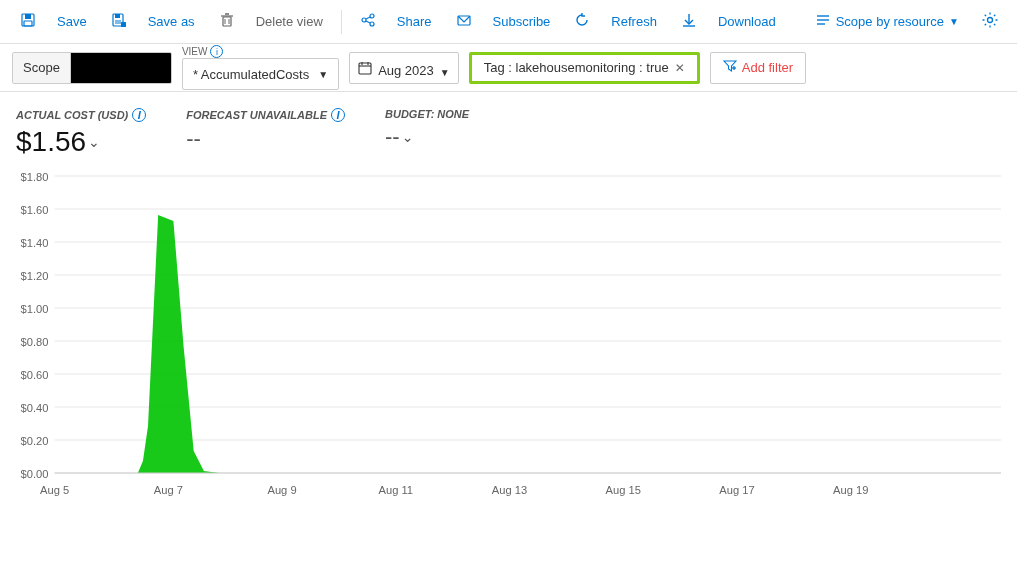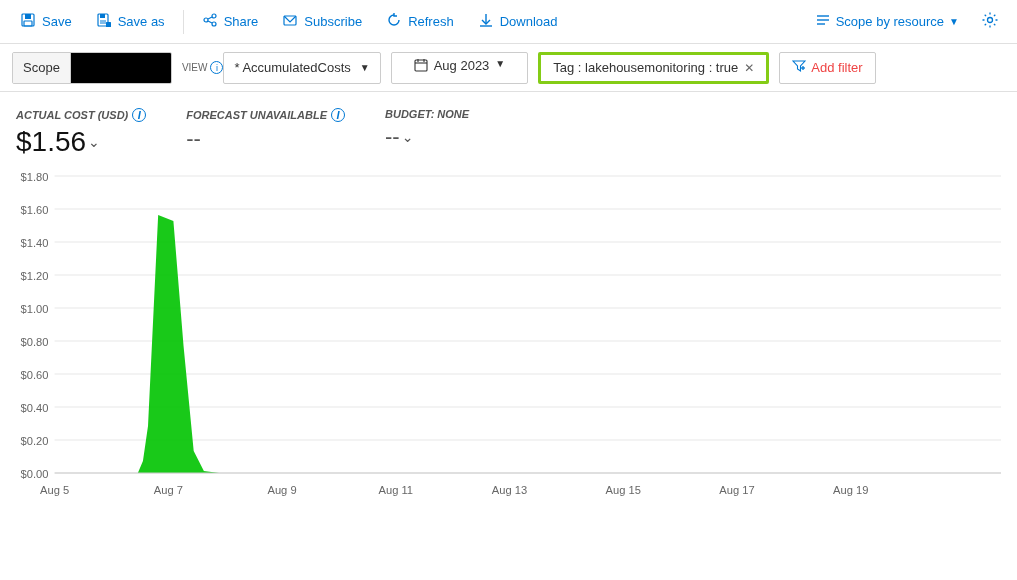--- a/index.html
+++ b/index.html
@@ -5,21 +5,21 @@
     * { box-sizing: border-box; margin: 0; padding: 0; }
     body { font-family: 'Segoe UI', Arial, sans-serif; background: #fff; font-size: 13px; color: #333; width: 1017px; height: 580px; overflow: hidden; }
 
     
     .toolbar {
       display: flex; align-items: center; gap: 4px;
       padding: 6px 10px; border-bottom: 1px solid #e0e0e0;
       background: #fff; height: 44px;
     }
     .toolbar-btn {
-      display: flex; align-items: center; gap: 6px;
+      display: flex; align-items: center; gap: 21px;
       padding: 5px 10px; border: none; background: transparent;
       cursor: pointer; font-size: 13px; color: #0078d4;
       border-radius: 2px; white-space: nowrap;
     }
     .toolbar-btn .icon { font-size: 14px; }
     .toolbar-divider { width: 1px; height: 24px; background: #e0e0e0; margin: 0 4px; }
     .cost-by-resource-btn {
       display: flex; align-items: center; gap: 5px;
       padding: 5px 10px; border: none; background: transparent;
       cursor: pointer; font-size: 13px; color: #0078d4;
@@ -39,32 +39,32 @@
     }
     .scope-container {
       display: flex; align-items: center; border: 1px solid #ccc; border-radius: 2px; height: 32px; overflow: hidden;
     }
     .scope-label {
       padding: 0 10px; background: #f5f5f5; height: 100%;
       display: flex; align-items: center; font-size: 13px;
       border-right: 1px solid #ccc;
     }
     .scope-value { width: 100px; height: 100%; background: #000; }
-    .view-container { display: flex; flex-direction: row; }
+    .view-container { display: flex; flex-direction: column; }
     .view-label { font-size: 10px; color: #666; display: flex; align-items: center; gap: 3px; }
     .view-dropdown {
       display: flex; align-items: center; gap: 9px;
       padding: 5px 10px; border: 1px solid #ccc; border-radius: 2px;
       background: #fff; cursor: pointer; font-size: 13px; color: #333;
       height: 32px;
     }
     .view-dropdown .star { color: #333; }
     .date-dropdown {
-      display: flex; align-items: flex-start; gap: 6px;
-      padding: 5px 22px; border: 1px solid #ccc; border-radius: 2px;
+      display: flex; align-items: flex-end; gap: 6px;
+      padding: 5px 8px; border: 1px solid #ccc; border-radius: 2px;
       background: #fff; cursor: pointer; font-size: 13px; color: #333;
       height: 32px;
     }
     .tag-filter {
       display: flex; align-items: center; gap: 6px;
       padding: 5px 12px; border: 3px solid #84cc16; border-radius: 2px;
       background: #fff; font-size: 13px; color: #333; height: 32px;
     }
     .tag-close { cursor: pointer; color: #666; font-size: 12px; }
     .add-filter-btn {
@@ -118,20 +118,32 @@
           <rect x="2" y="2" width="10" height="12" rx="1" stroke="#0078d4" stroke-width="1.2"></rect>
           <rect x="4" y="2" width="5" height="4" fill="#0078d4"></rect>
           <line x1="4" y1="9" x2="10" y2="9" stroke="#0078d4" stroke-width="1"></line>
           <line x1="4" y1="11" x2="10" y2="11" stroke="#0078d4" stroke-width="1"></line>
           <rect x="10" y="10" width="5" height="5" rx="0.5" fill="#0078d4"></rect>
         </svg>
     </span>
     <span>Save as</span>
   </button>
 
+  <button class="toolbar-btn">
+    <span class="icon">
+      <svg width="16" height="16" viewBox="0 0 16 16" fill="none">
+          <rect x="4" y="5" width="8" height="9" rx="0.5" stroke="#666" stroke-width="1.2"></rect>
+          <line x1="2" y1="4" x2="14" y2="4" stroke="#666" stroke-width="1.2"></line>
+          <line x1="6" y1="2" x2="10" y2="2" stroke="#666" stroke-width="1.5"></line>
+          <line x1="6" y1="7" x2="6" y2="12" stroke="#666" stroke-width="1"></line>
+          <line x1="10" y1="7" x2="10" y2="12" stroke="#666" stroke-width="1"></line>
+        </svg>
+    </span>
+    <span style="color:#666;">Delete view</span>
+  </button>
 
   <div class="toolbar-divider"></div>
 
   <button class="toolbar-btn">
     <span class="icon">
       <svg width="16" height="16" viewBox="0 0 16 16" fill="none">
           <circle cx="12" cy="4" r="2" stroke="#0078d4" stroke-width="1.2"></circle>
           <circle cx="4" cy="8" r="2" stroke="#0078d4" stroke-width="1.2"></circle>
           <circle cx="12" cy="12" r="2" stroke="#0078d4" stroke-width="1.2"></circle>
           <line x1="6" y1="7" x2="10" y2="5" stroke="#0078d4" stroke-width="1.2"></line>

